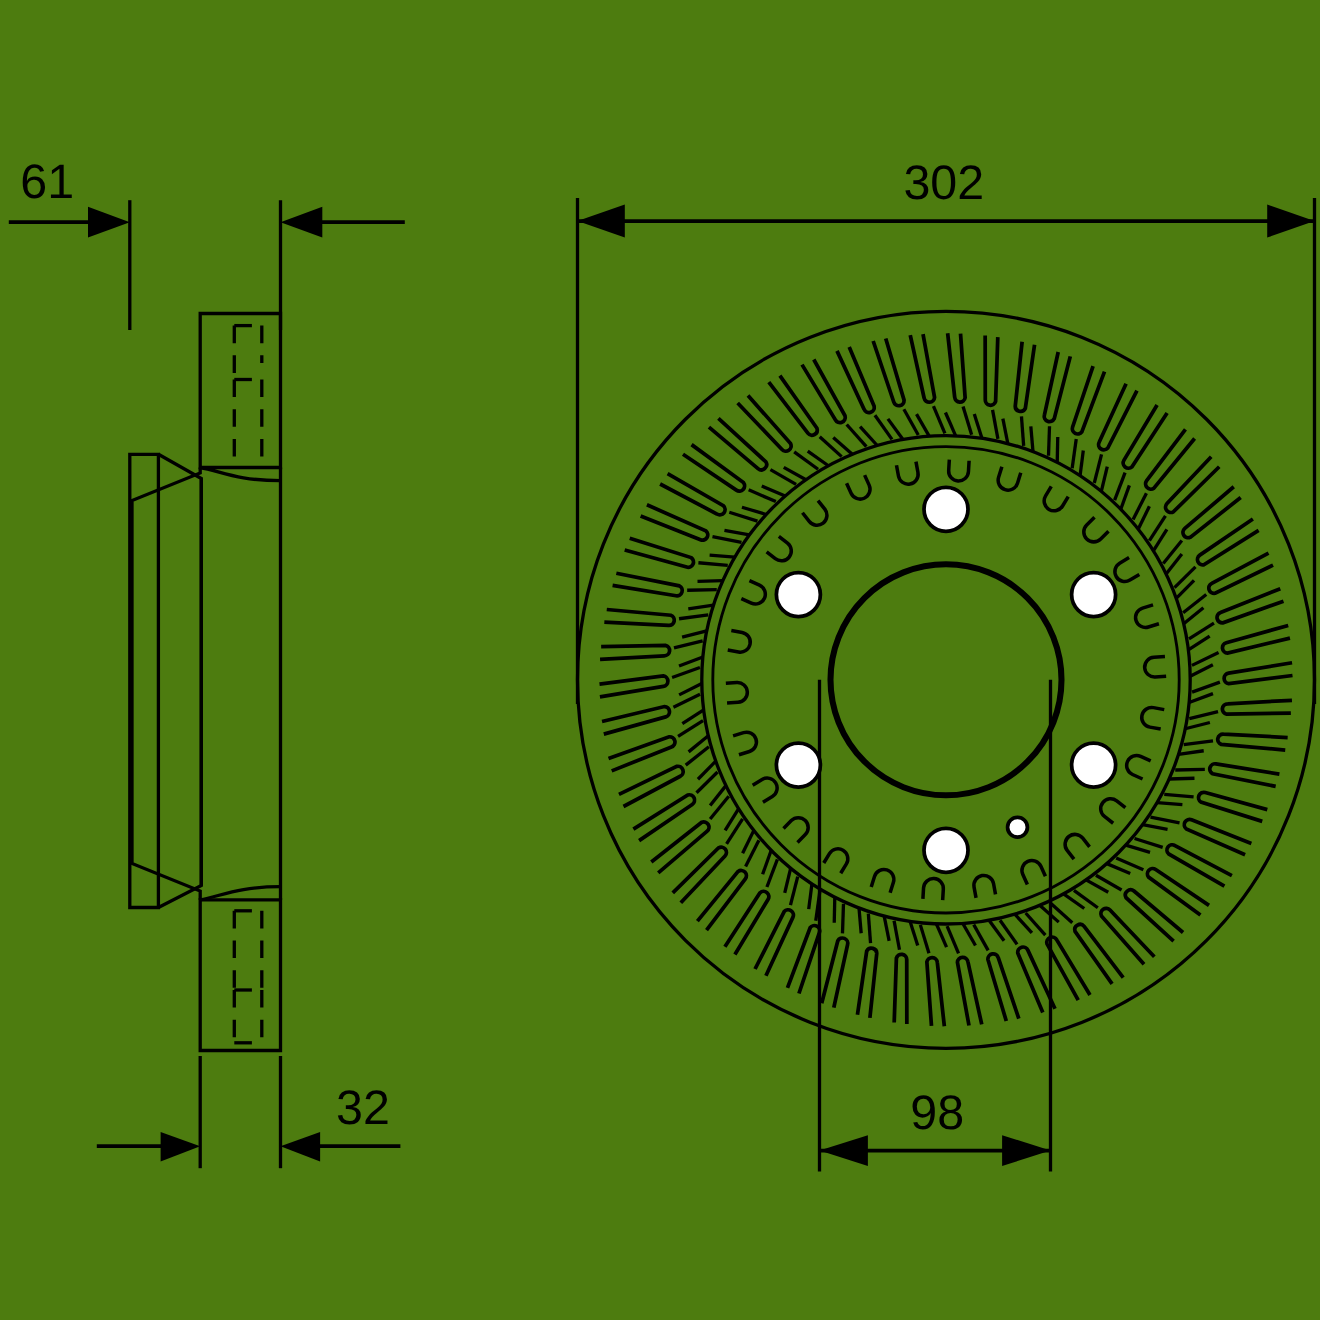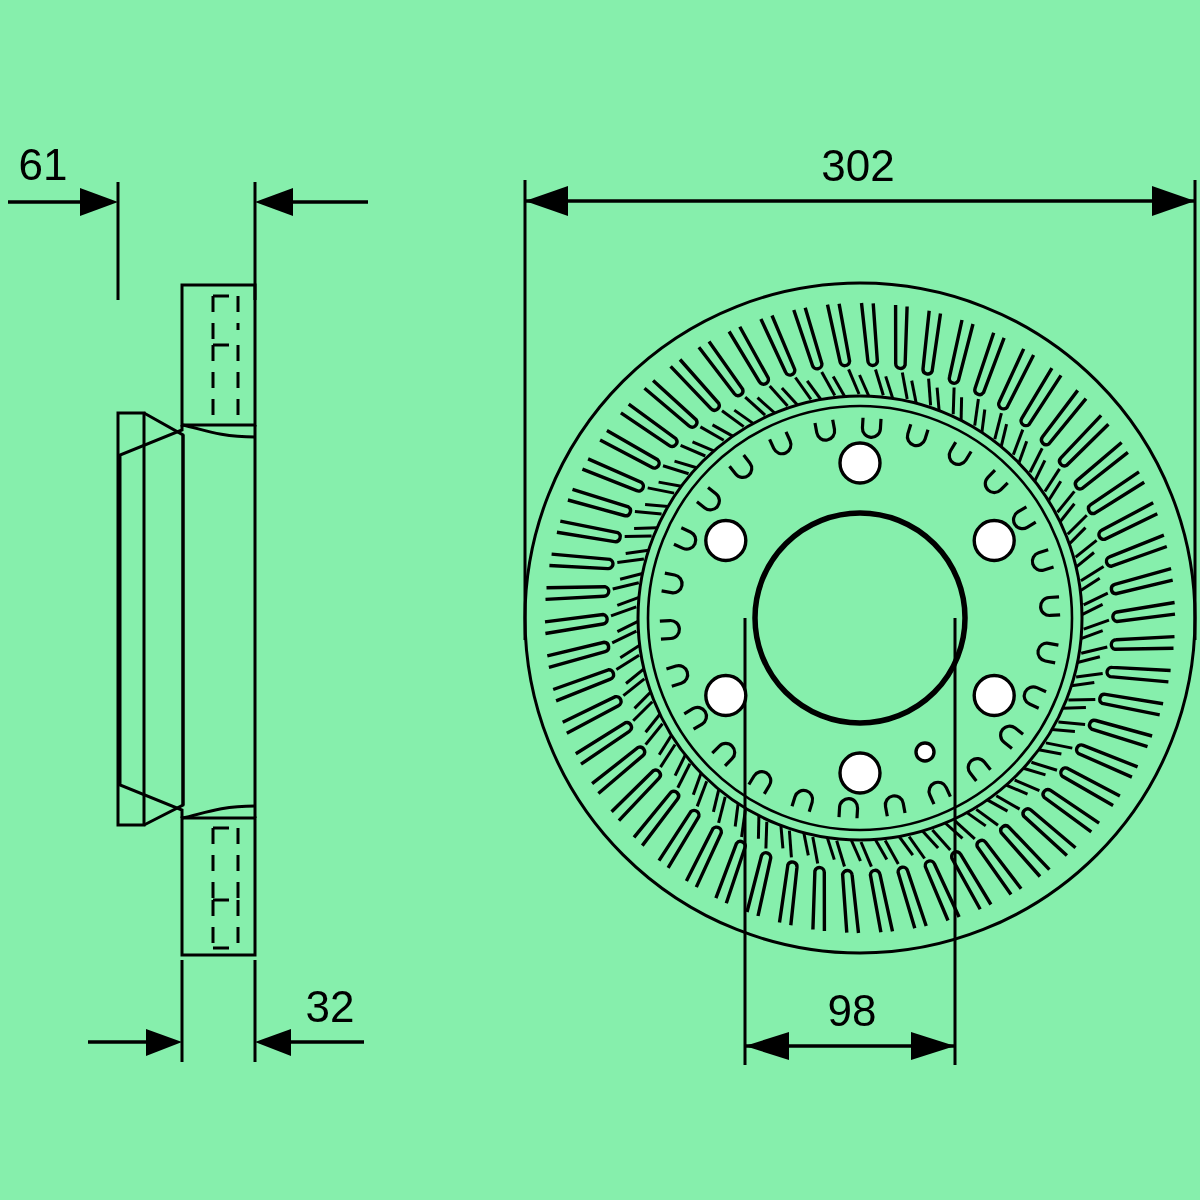--- a/index.html
+++ b/index.html
@@ -7,21 +7,21 @@
     padding: 0;
     background: #ffffff;
   }
   body {
     font-family: "Liberation Sans", sans-serif;
   }
   #drawing-root {
     position: relative;
     width: 1200px;
     height: 1200px;
-    background: #86efac;
+    background: #4d7c0f;
     overflow: hidden;
   }
   svg#technical-drawing {
     display: block;
     width: 1200px;
     height: 1200px;
   }
   .dim-text {
     font-family: "Liberation Sans", sans-serif;
     font-size: 44px;

